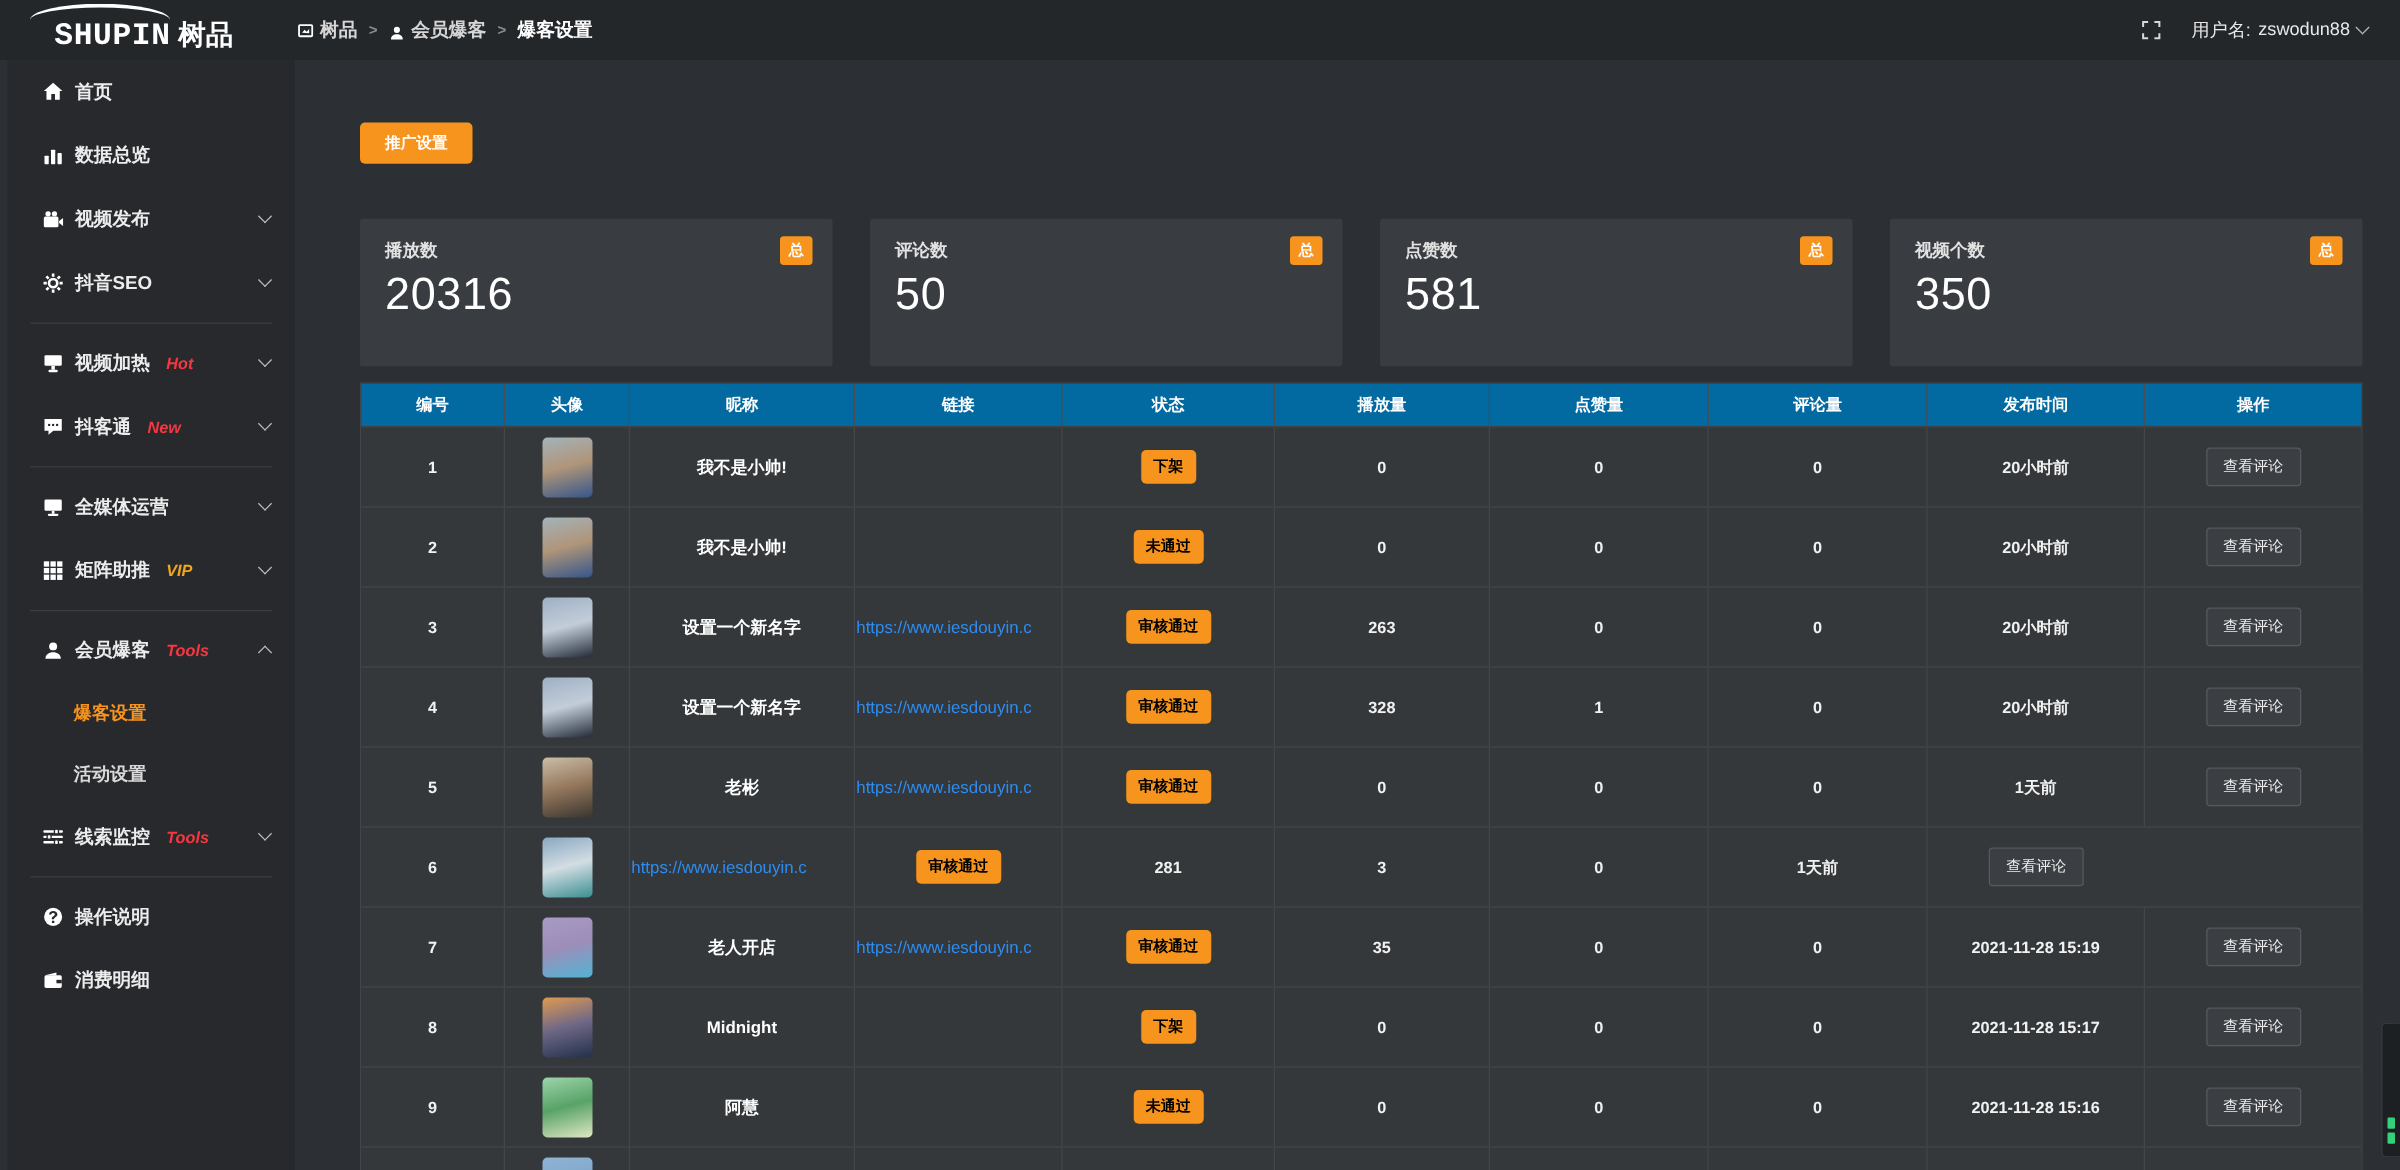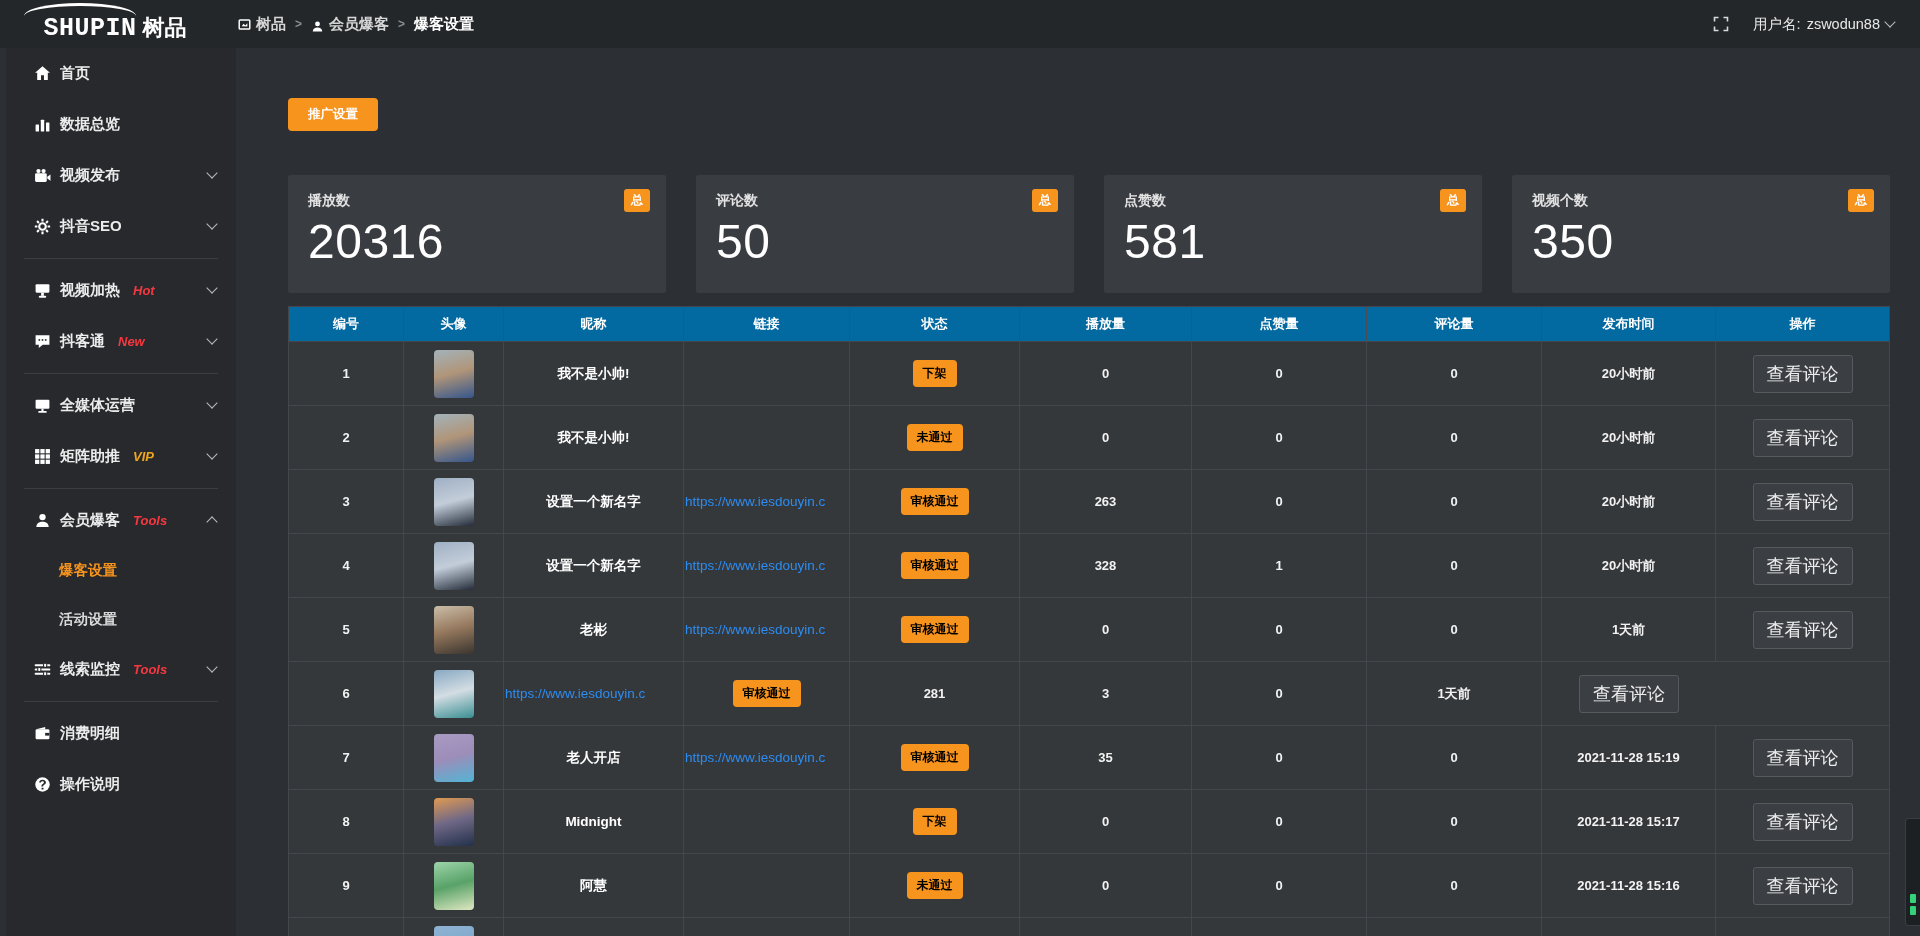--- a/index.html
+++ b/index.html
@@ -42,41 +42,41 @@
 
   
   .main { position:absolute; left:230px; top:48px; width:1690px; height:888px;
     padding:50px 30px 0 58px; }
   .promo-btn { background:#f7941e; color:#fff; border:none; border-radius:4px;
     height:33px; padding:0 20px; font-size:12.5px; font-weight:600; cursor:pointer;
     font-family:inherit; }
   .cards { display:flex; gap:30px; margin-top:44px; }
   .card { flex:1; height:118px; background:#393c40; border-radius:2px; padding:17px 20px; position:relative; }
   .card-label { color:#e2e2e2; font-size:14px; font-weight:600; }
-  .card-value { color:#fff; font-size:48px; font-weight:400; margin-top:4px; letter-spacing:.5px;}
+  .card-value { color:#fff; font-size:36px; font-weight:400; margin-top:4px; letter-spacing:.5px;}
   .card-badge { position:absolute; top:14px; right:16px; background:#f7941e; color:#fff;
     font-size:12px; font-weight:600; padding:3px 7px; border-radius:3px; }
 
   
   .table { margin-top:13px; border:1px solid #43464a; --cols:115px 100px 180px 166px 170px 172px 175px 175px 174px auto; }
   .trow { display:grid; grid-template-columns:var(--cols); }
   .thead { background:#0369a1; height:34px; }
   .thead .cell { color:#fff; font-size:13px; font-weight:700; border-right:1px solid #4a4d51; }
   .tbody-row { background:#35383b; height:64px; border-top:1px solid #43464a; }
   .tbody-row .cell { border-right:1px solid #43464a; }
   .cell { display:flex; align-items:center; justify-content:center; overflow:hidden; }
   .cell:last-child { border-right:none !important; }
   .cell.num, .cell.time { color:#f2f2f2; font-size:13px; font-weight:700; }
   .cell.nick { color:#fff; font-size:13.5px; font-weight:700; white-space:nowrap; }
   .cell.link-cell { justify-content:flex-start; padding:0 1px; }
   .vlink { color:#2d8cf0; font-size:13.5px; font-weight:400; white-space:nowrap; cursor:pointer; }
   .avatar { width:40px; height:48px; border-radius:4px; }
   .status-badge { background:#f7941e; color:#000000; font-size:12px; font-weight:600;
     padding:5px 10px; border-radius:4px; white-space:nowrap; }
-  .view-btn { background:#3b3e42; border:1px solid #56595d; color:#ececec; font-size:18px;
+  .view-btn { background:#3b3e42; border:1px solid #56595d; color:#ececec; font-size:12px;
     padding:6px 13px; border-radius:3px; cursor:pointer; font-family:Liberation Mono, monospace; white-space:nowrap; }
 
   
   .float-widget { position:absolute; right:0; bottom:10px; width:15px; height:108px;
     background:#1d2023; border:1px solid #3a3d41; border-right:none; border-radius:4px 0 0 4px;
     display:flex; flex-direction:column; align-items:center; justify-content:flex-end;
     gap:3px; padding-bottom:10px; cursor:pointer; }
   .float-widget i { display:block; width:6px; height:9px; background:#35d07a; border-radius:1px; }
 </style>
 </head>
@@ -270,37 +270,37 @@
         </svg>
       </span>
       <span class="side-label">线索监控</span>
       <span class="side-tag" style="color:#f5383f">Tools</span>
       <span class="chev down"></span>
     </div>
     <div class="side-divider"></div>
     <div class="side-item">
       <span class="icon">
         <svg viewBox="0 0 16 16" width="17" height="17">
+          <circle cx="8" cy="8" r="6.8" fill="#fff"></circle>
+          <path fill="#27292d" d="M8 3.6c-1.8 0-3 1-3.1 2.6h1.7c0-.8.6-1.2 1.4-1.2.8 0 1.3.4 1.3 1.1 0 .6-.3.9-1.1 1.4-.9.5-1.2 1-1.2 2v.3h1.7v-.2c0-.6.2-.9 1-1.4 1-.6 1.5-1.2 1.5-2.2C11.2 4.6 9.9 3.6 8 3.6zM7.1 11h1.8v1.7H7.1z"></path>
+        </svg>
+      </span>
+      <span class="side-label">操作说明</span>
+    </div>
+    <div class="side-item">
+      <span class="icon">
+        <svg viewBox="0 0 16 16" width="17" height="17">
           <g fill="#fff">
             <path d="M2 4 10.5 1.8v2.4z"></path>
             <rect x="1.5" y="4" width="13" height="9.5" rx="1.2"></rect>
           </g>
           <rect x="10.5" y="7.4" width="4" height="2.6" fill="#27292d"></rect>
         </svg>
       </span>
       <span class="side-label">消费明细</span>
-    </div>
-    <div class="side-item">
-      <span class="icon">
-        <svg viewBox="0 0 16 16" width="17" height="17">
-          <circle cx="8" cy="8" r="6.8" fill="#fff"></circle>
-          <path fill="#27292d" d="M8 3.6c-1.8 0-3 1-3.1 2.6h1.7c0-.8.6-1.2 1.4-1.2.8 0 1.3.4 1.3 1.1 0 .6-.3.9-1.1 1.4-.9.5-1.2 1-1.2 2v.3h1.7v-.2c0-.6.2-.9 1-1.4 1-.6 1.5-1.2 1.5-2.2C11.2 4.6 9.9 3.6 8 3.6zM7.1 11h1.8v1.7H7.1z"></path>
-        </svg>
-      </span>
-      <span class="side-label">操作说明</span>
     </div>
   </div>
 
 <div class="main">
   <button class="promo-btn">推广设置</button>
   <div class="cards" id="cards">
       <div class="card">
         <div class="card-label">播放数</div>
         <div class="card-value">20316</div>
         <span class="card-badge">总</span>

